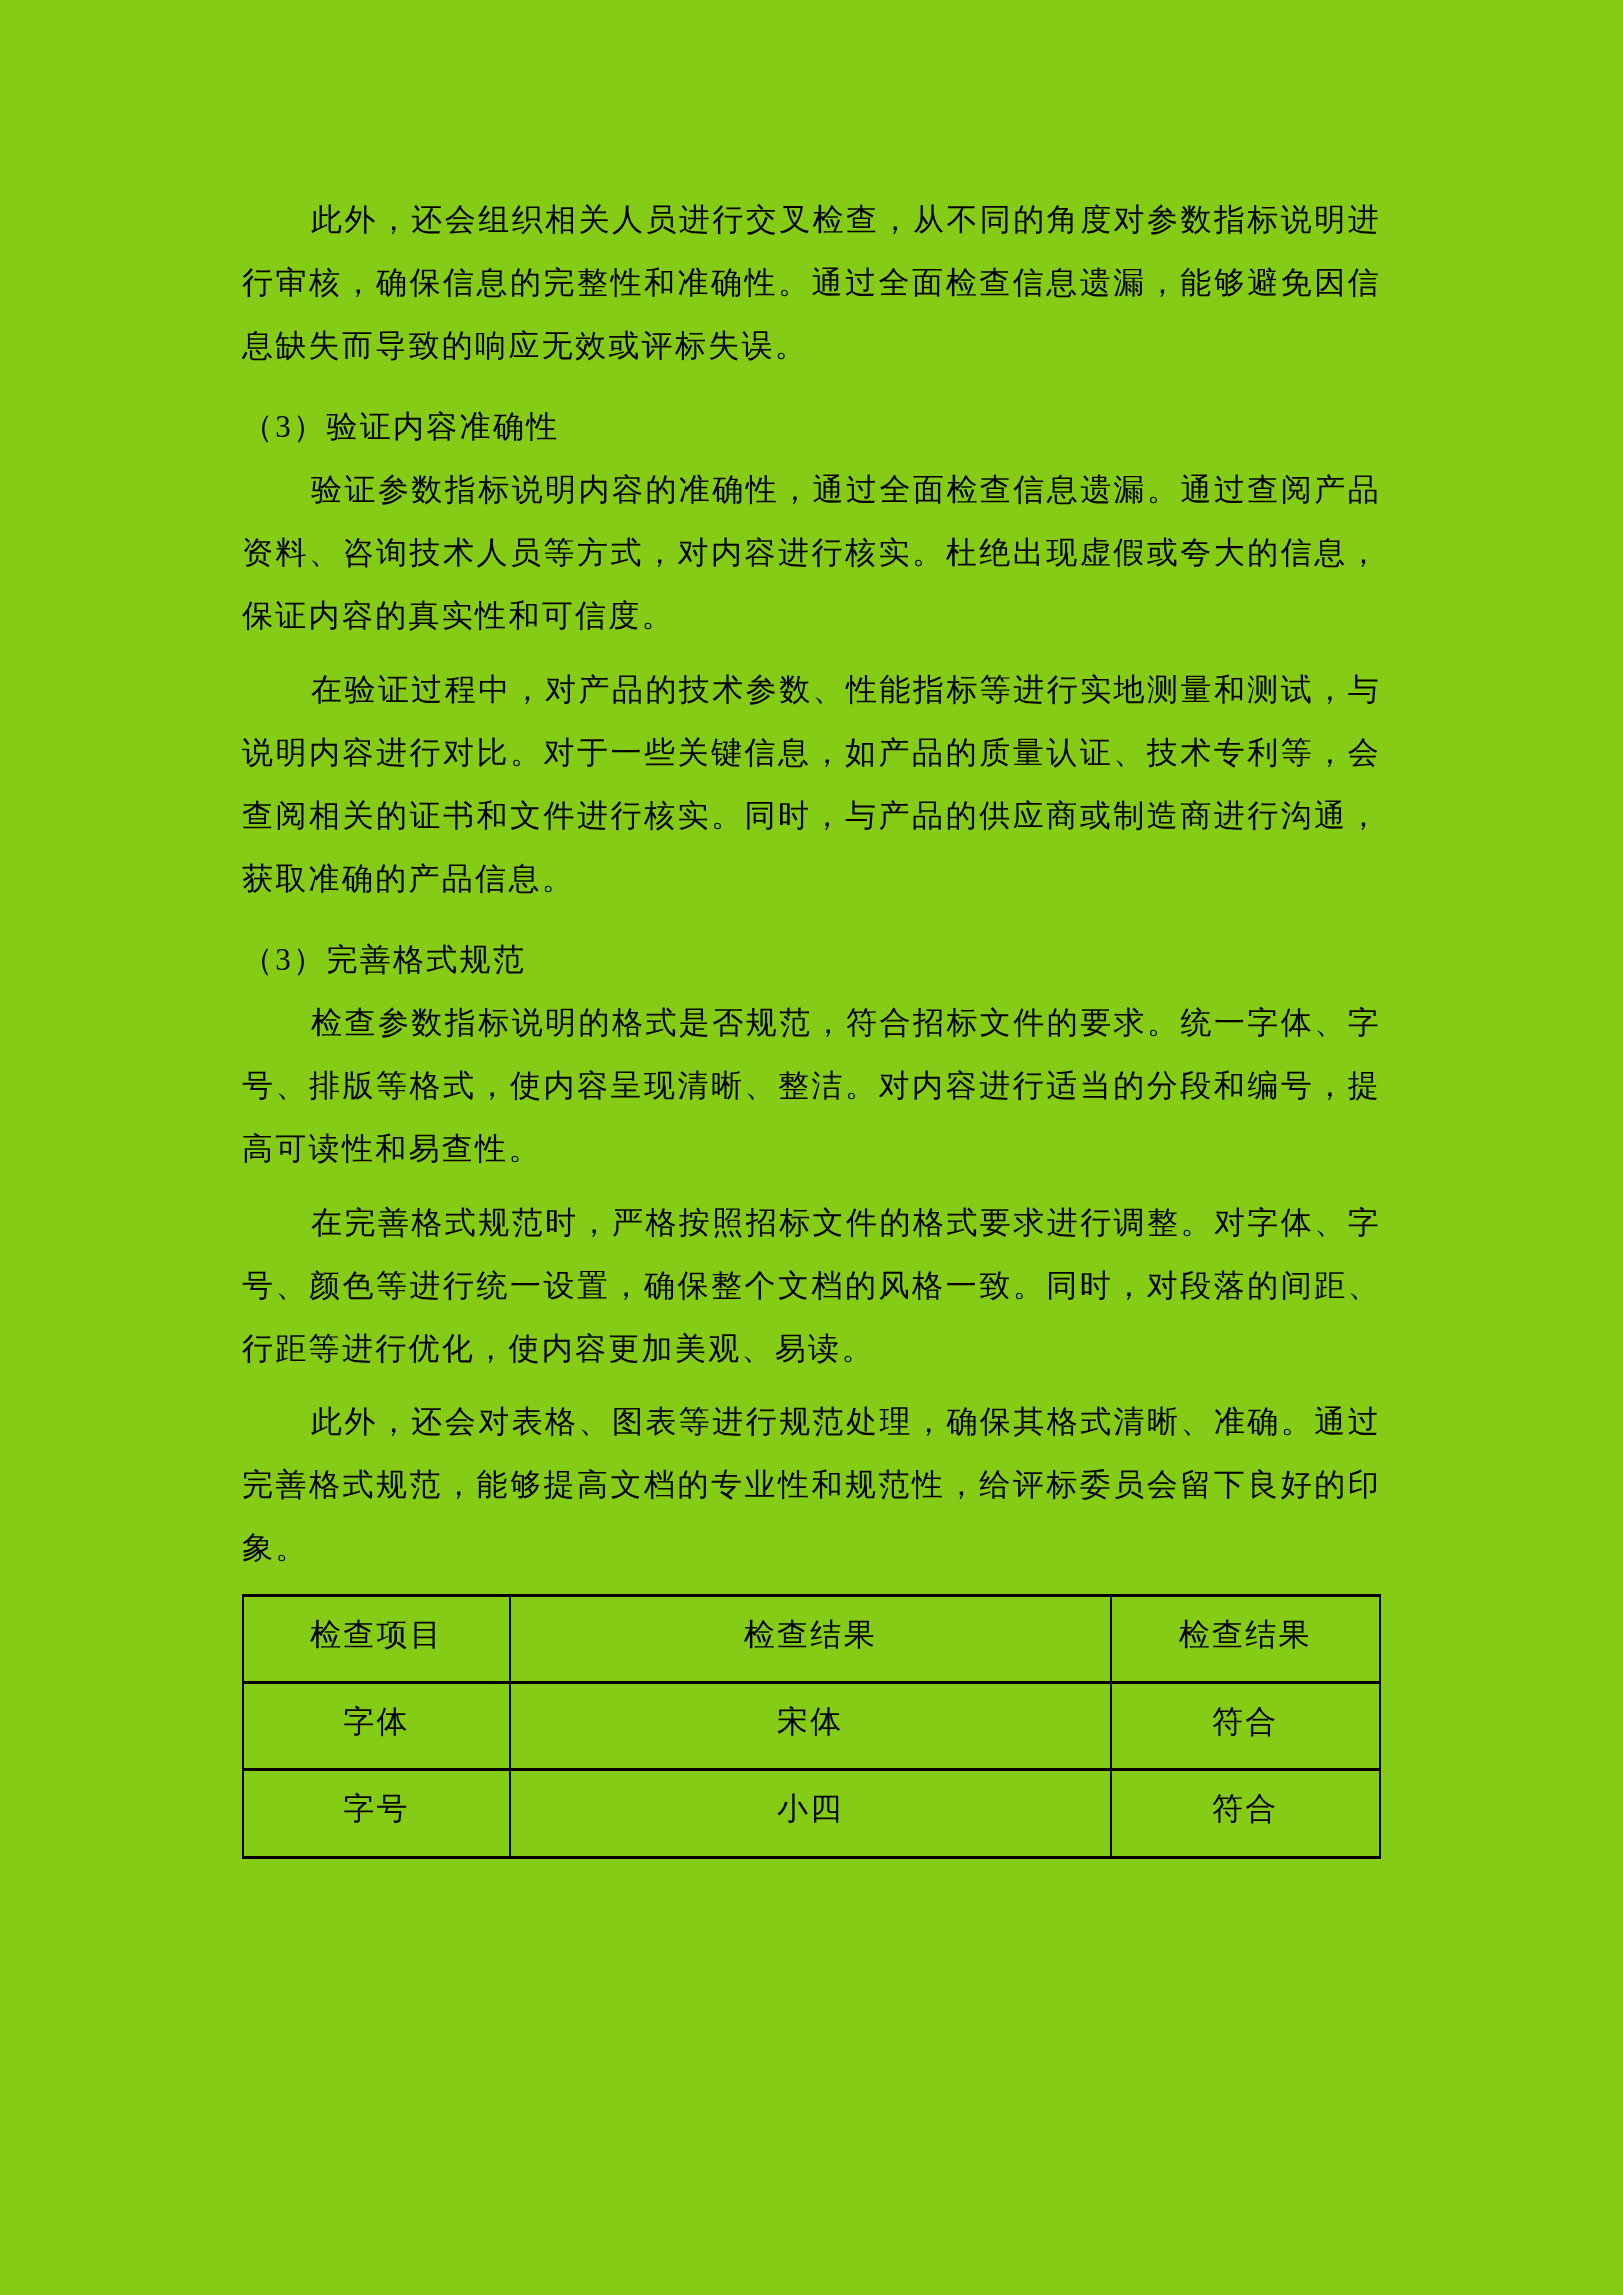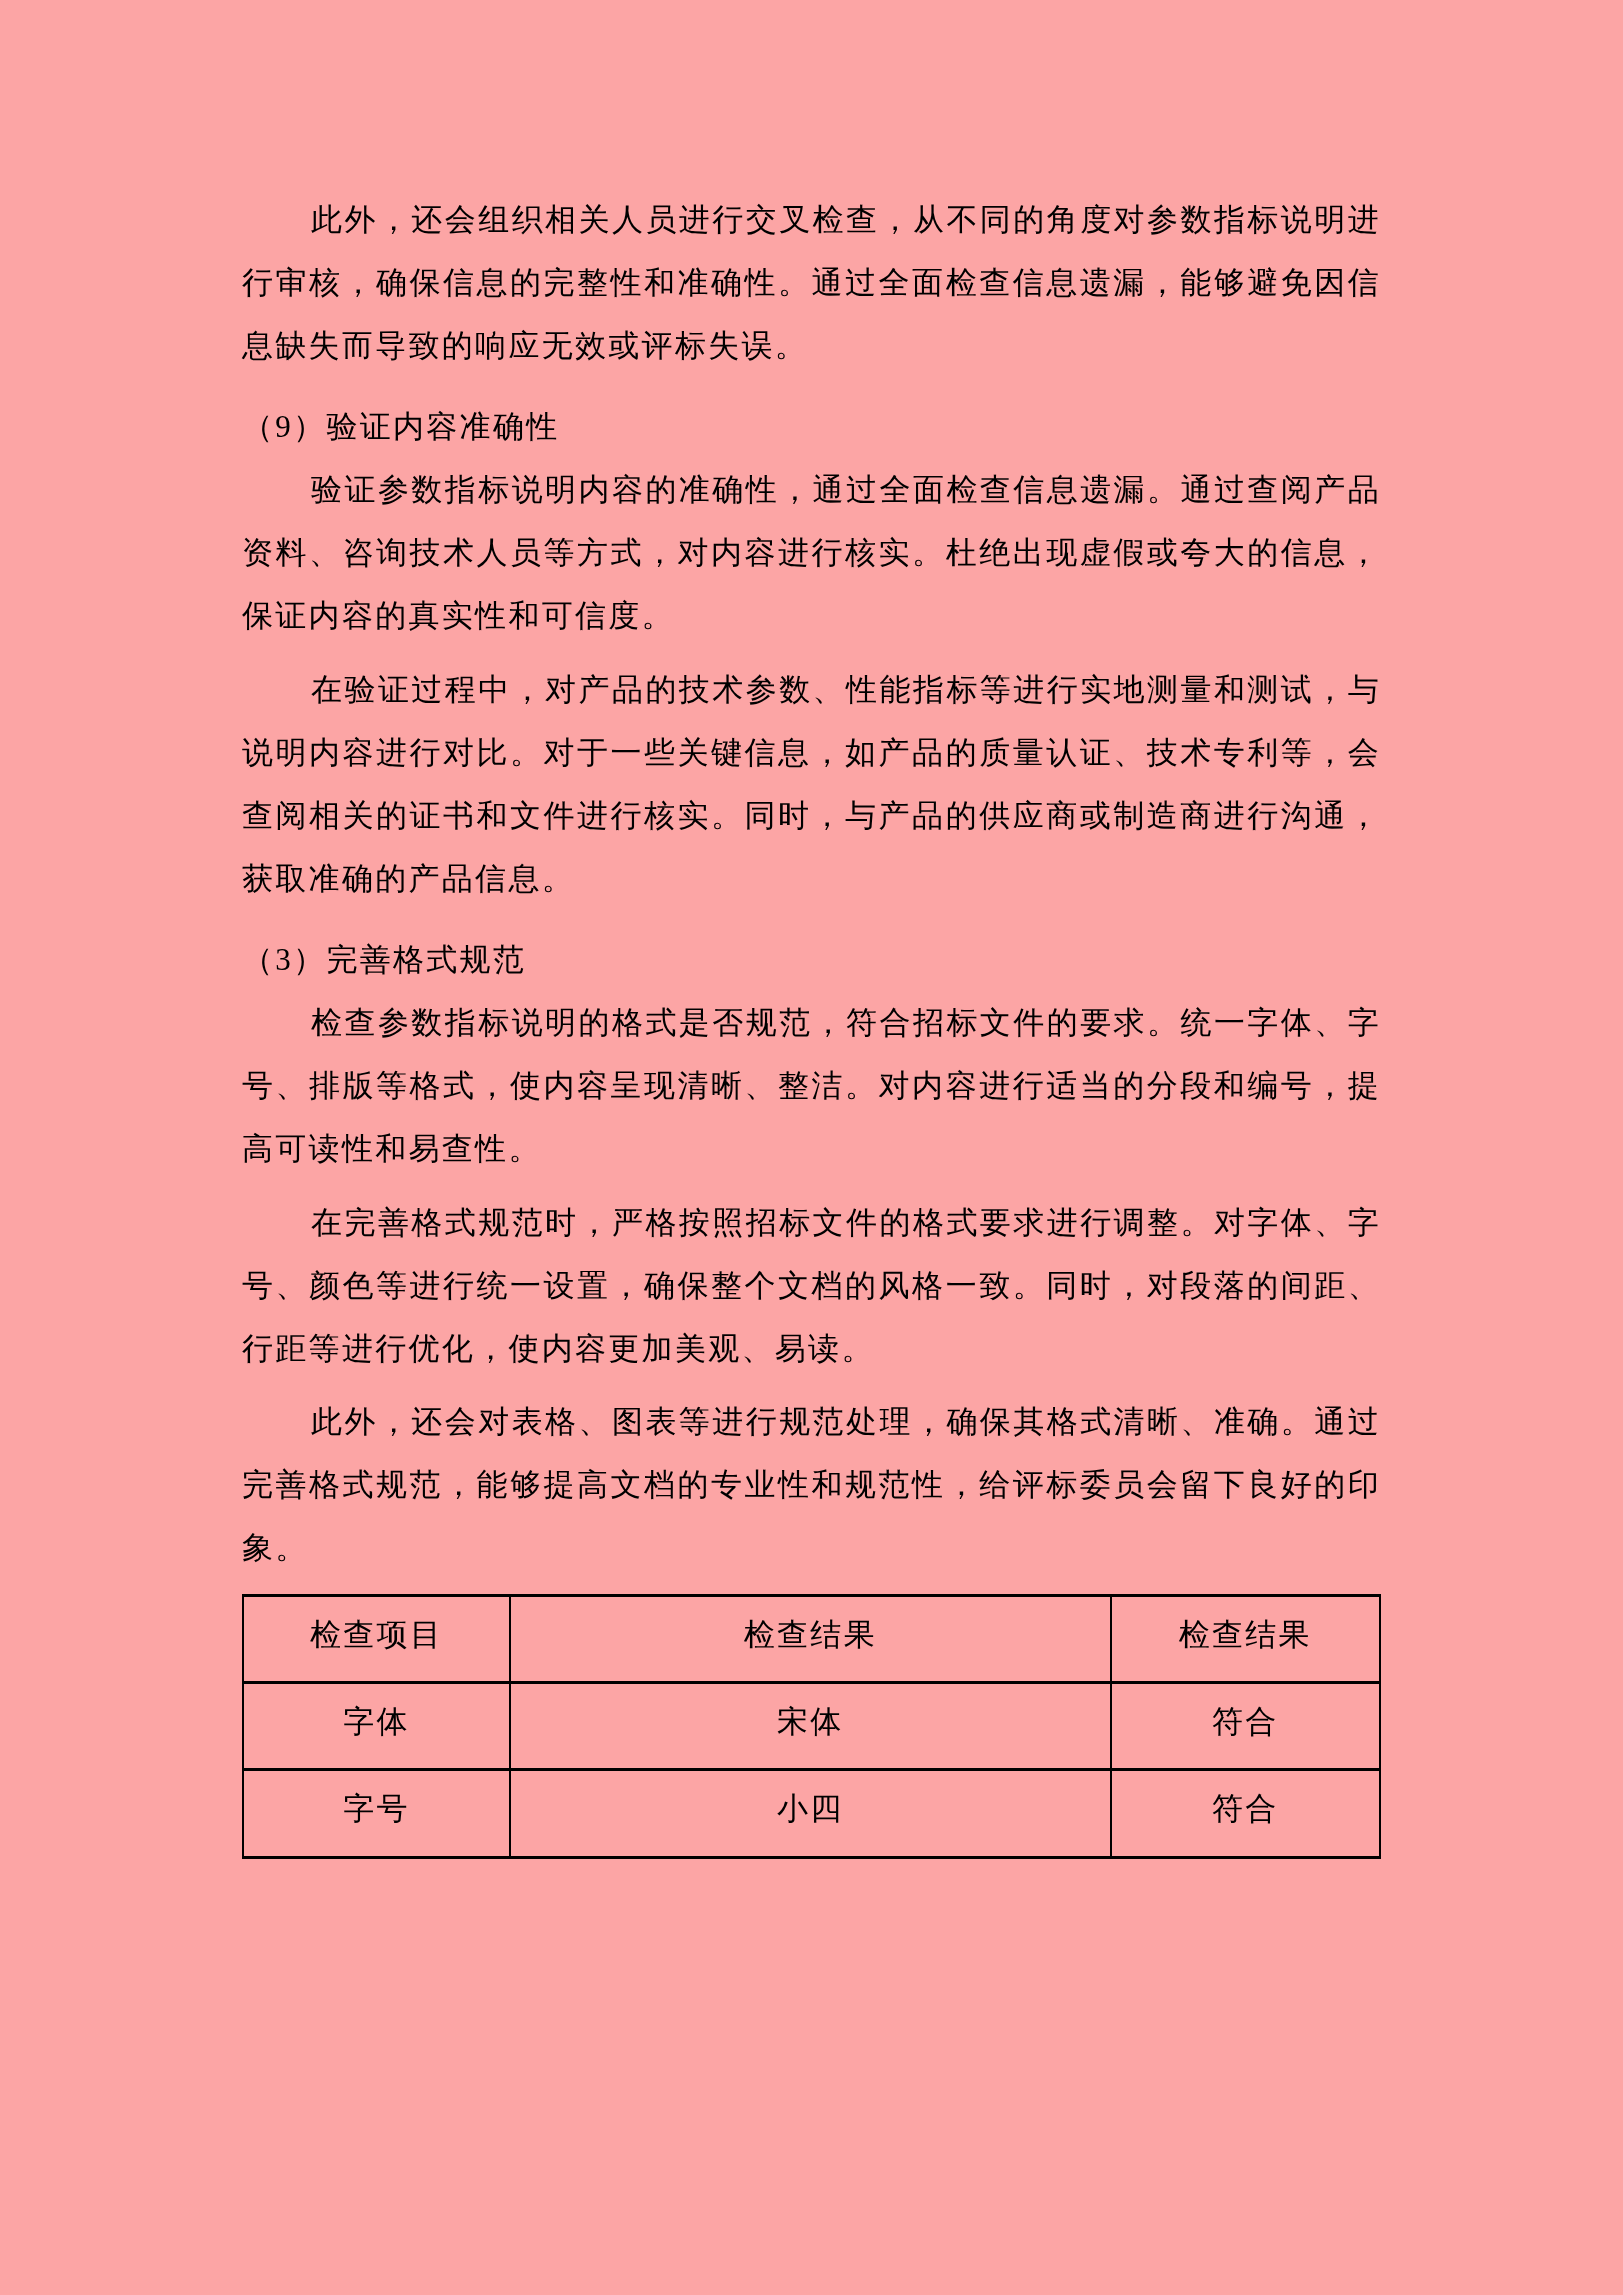--- a/index.html
+++ b/index.html
@@ -4,21 +4,21 @@
 <style>
   html, body {
     margin: 0;
     padding: 0;
     background: #ffffff;
   }
   .page {
     position: relative;
     width: 1623px;
     height: 2295px;
-    background: #fca5a5;
+    background: #84cc16;
     box-sizing: border-box;
     padding: 188px 242px 0 242px;
     font-family: "Liberation Serif", "DejaVu Serif", serif;
     color: #000000;
     overflow: hidden;
   }
   .para {
     font-size: 31px;
     line-height: 63px;
     letter-spacing: 2.3px;
@@ -55,21 +55,21 @@
     vertical-align: middle;
     padding: 0 6.5px 9.2px 6.5px;
   }
 </style>
 </head>
 <body>
 
 <div class="page">
 
   <p class="para">此外，还会组织相关人员进行交叉检查，从不同的角度对参数指标说明进行审核，确保信息的完整性和准确性。通过全面检查信息遗漏，能够避免因信息缺失而导致的响应无效或评标失误。</p>
-  <p class="heading">（9）验证内容准确性</p>
+  <p class="heading">（3）验证内容准确性</p>
   <p class="para">验证参数指标说明内容的准确性，通过全面检查信息遗漏。通过查阅产品资料、咨询技术人员等方式，对内容进行核实。杜绝出现虚假或夸大的信息，保证内容的真实性和可信度。</p>
   <p class="para">在验证过程中，对产品的技术参数、性能指标等进行实地测量和测试，与说明内容进行对比。对于一些关键信息，如产品的质量认证、技术专利等，会查阅相关的证书和文件进行核实。同时，与产品的供应商或制造商进行沟通，获取准确的产品信息。</p>
   <p class="heading">（3）完善格式规范</p>
   <p class="para">检查参数指标说明的格式是否规范，符合招标文件的要求。统一字体、字号、排版等格式，使内容呈现清晰、整洁。对内容进行适当的分段和编号，提高可读性和易查性。</p>
   <p class="para">在完善格式规范时，严格按照招标文件的格式要求进行调整。对字体、字号、颜色等进行统一设置，确保整个文档的风格一致。同时，对段落的间距、行距等进行优化，使内容更加美观、易读。</p>
   <p class="para">此外，还会对表格、图表等进行规范处理，确保其格式清晰、准确。通过完善格式规范，能够提高文档的专业性和规范性，给评标委员会留下良好的印象。</p>
 
   <table class="check-table">
     <colgroup>
       <col style="width:23.5%">

